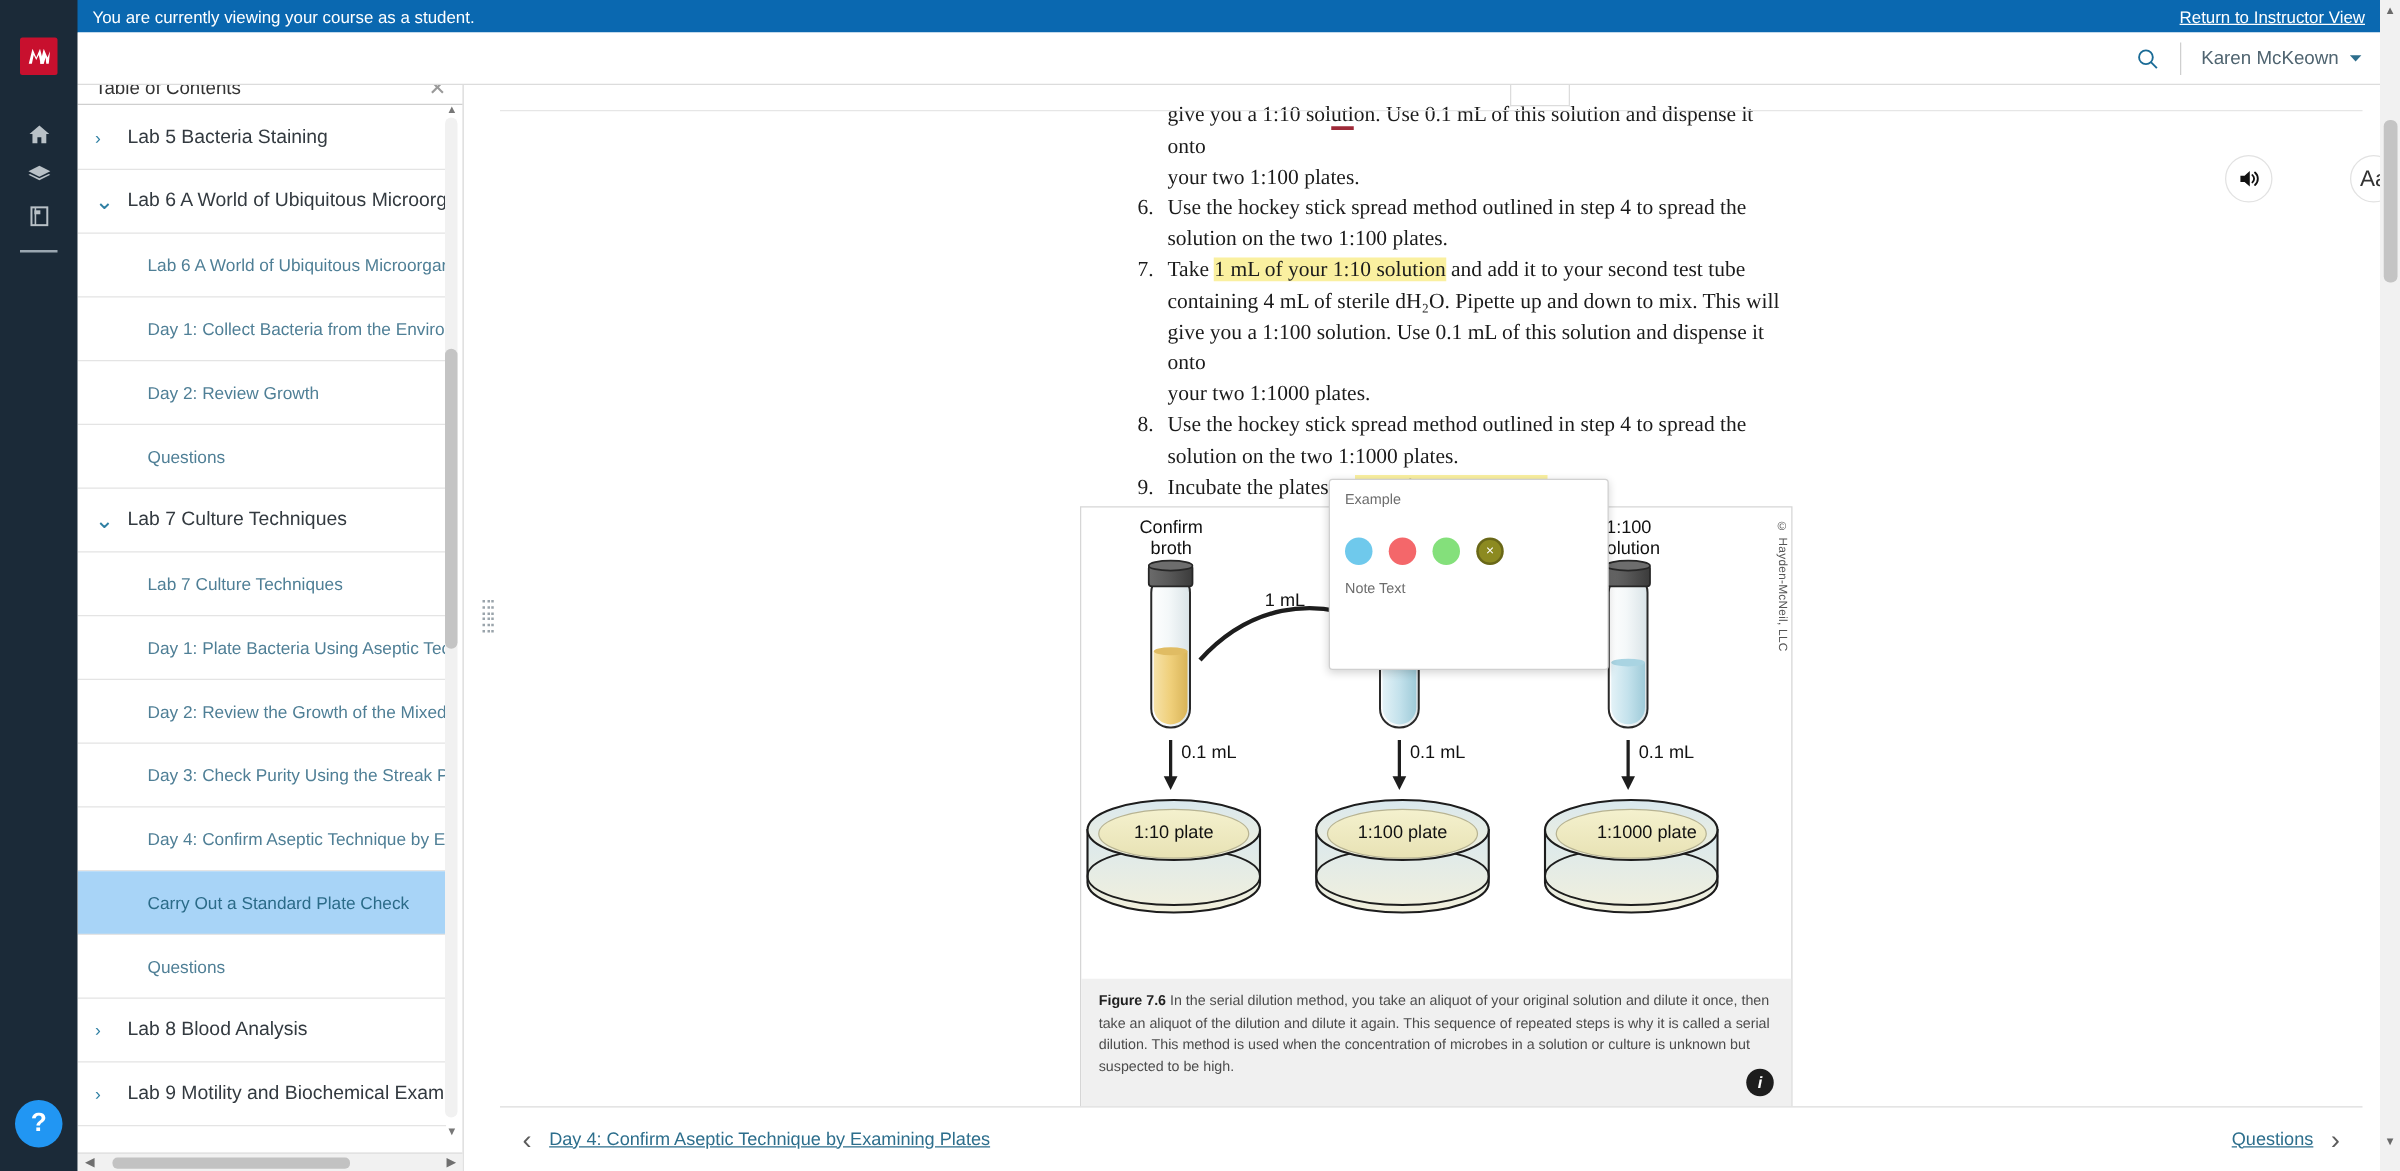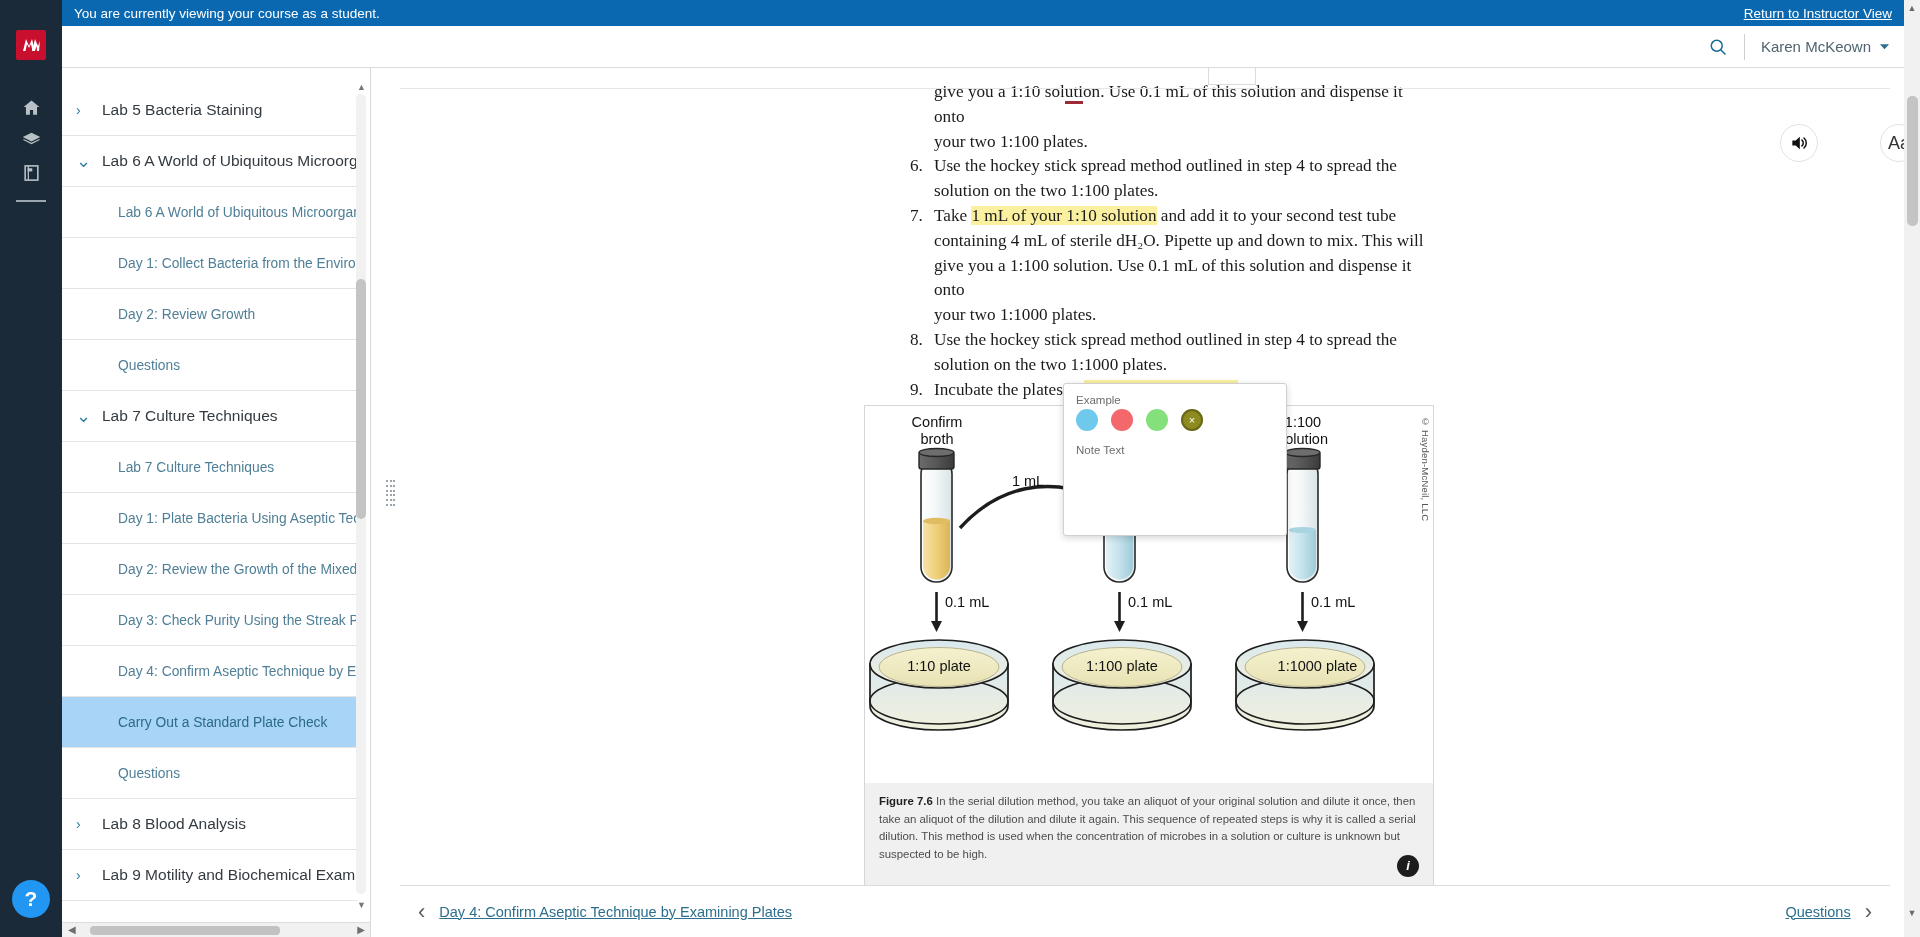--- a/index.html
+++ b/index.html
@@ -168,21 +168,21 @@
   .plate-label {
     position: absolute; font-size: 14.5px; color: #111; text-align: center;
   }
 
   
   #note-popup {
     position: absolute; left: 1063px; top: 383px; width: 224px; height: 153px;
     background: #ffffff; border: 1px solid #d0d0d0; border-radius: 3px;
     box-shadow: 0 2px 7px rgba(0,0,0,.17); z-index: 60; padding: 10px 12px;
   }
-  .np-label { font-size: 11.5px; color: #6d6d6d; margin-bottom: 3px; }
+  .np-label { font-size: 11.5px; color: #6d6d6d; margin-bottom: 24px; }
   #np-swatches { display: flex; gap: 13px; margin-bottom: 13px; }
   .np-swatch {
     width: 22px; height: 22px; border-radius: 50%; cursor: pointer;
     display: flex; align-items: center; justify-content: center;
     color: #fff; font-size: 11px;
   }
   #np-note {
     width: 100%; height: 48px; border: 1px solid #bdbdbd; border-radius: 3px;
     padding: 8px 10px; font-size: 14px; color: #555;
     font-family: "Liberation Sans", sans-serif; resize: none; outline: none;
@@ -297,20 +297,24 @@
     <div id="user-menu">
       <span>Karen McKeown</span>
       <svg width="11" height="8" viewBox="0 0 12 8">
         <path d="M1 1 L6 6.5 L11 1 Z" fill="#2c6e8c"></path>
       </svg>
     </div>
   </div>
 </div>
 
 <div id="toc-panel">
+  <div id="toc-header">
+    <span>Table of Contents</span>
+    <span id="toc-close">✕</span>
+  </div>
   <div id="toc-list">
       <div class="toc-row group">
         <span class="toc-chev">›</span>
         <span>Lab 5 Bacteria Staining</span>
       </div>
       <div class="toc-row group">
         <span class="toc-chev" style="font-size: 18px;">⌄</span>
         <span>Lab 6 A World of Ubiquitous Microorganis…</span>
       </div>
       <div class="toc-row child">

